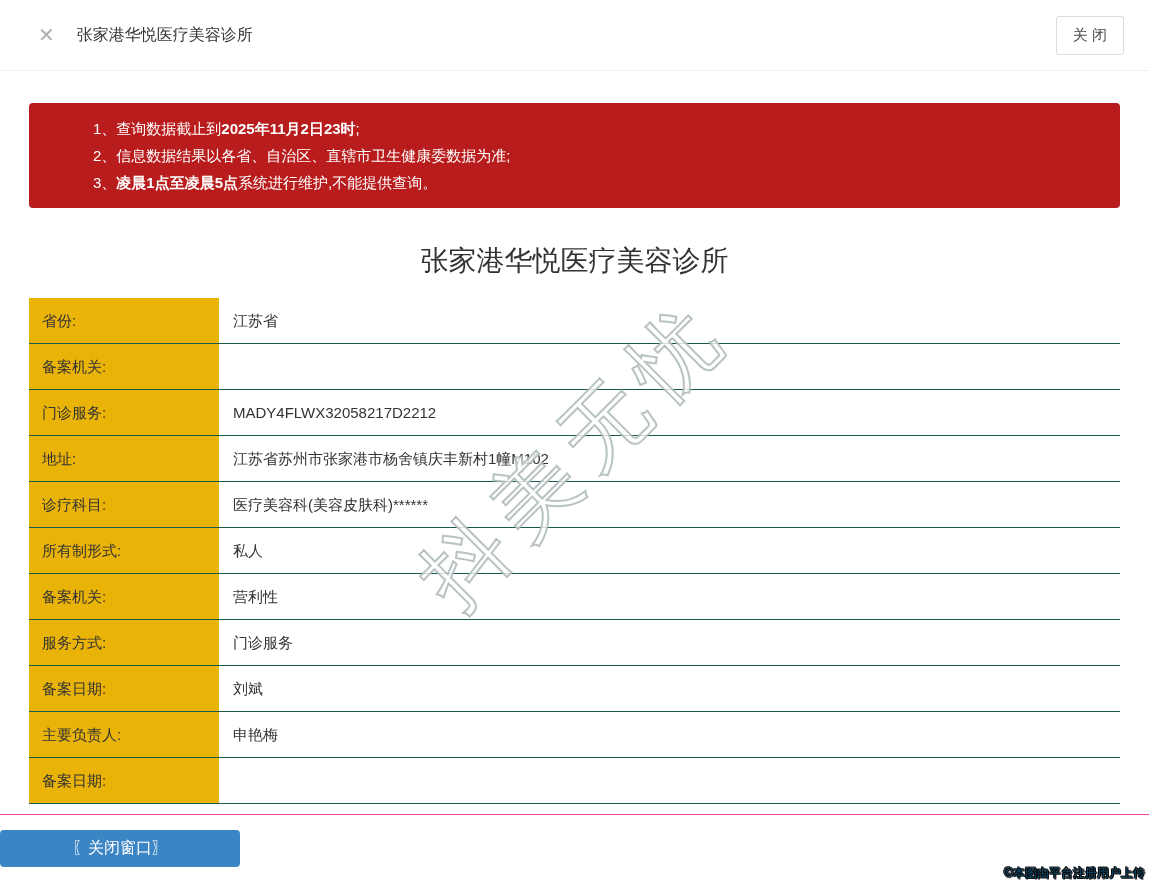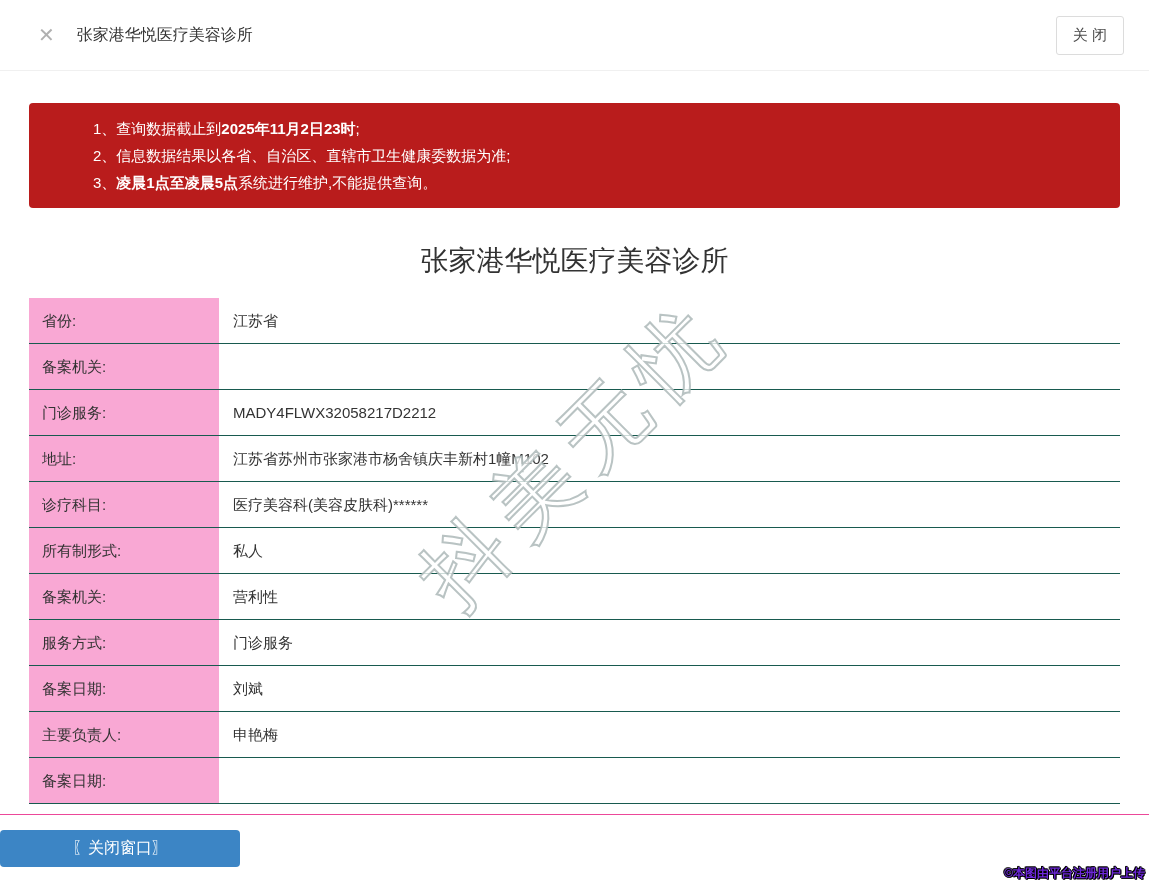--- a/index.html
+++ b/index.html
@@ -64,21 +64,21 @@
   .detail-row {
     display: flex;
     height: 46px;
     line-height: 45px;
     border-bottom: 1px solid #185a4f;
     font-size: 15px;
     color: #333;
   }
   .detail-row .cell-label {
     width: 190px;
-    background: #f9a8d4;
+    background: #eab308;
     padding-left: 13px;
   }
   .detail-row .cell-value {
     flex: 1;
     padding-left: 14px;
     overflow: hidden; white-space: nowrap;
   }
 
   
   .page-footer {
@@ -105,22 +105,22 @@
     letter-spacing: 14px;
     white-space: nowrap;
     color: rgba(255,255,255,0.78);
     -webkit-text-stroke: 2px rgba(173,184,184,0.85);
     pointer-events: none;
     z-index: 5;
   }
   .attribution {
     position: absolute;
     right: 4px; bottom: 3px;
-    font-size: 12px; font-weight: bold;
-    color: #6d28d9;
+    font-size: 12px; font-weight: normal;
+    color: #0c4a6e;
     text-shadow: -1px 0 #000, 1px 0 #000, 0 -1px #000, 0 1px #000, 1px 1px #000, -1px -1px #000;
     z-index: 6;
   }
 </style>
 </head>
 <body>
 
 <div class="header">
   <span class="close-x">✕</span>
   <span class="header-title">张家港华悦医疗美容诊所</span>

